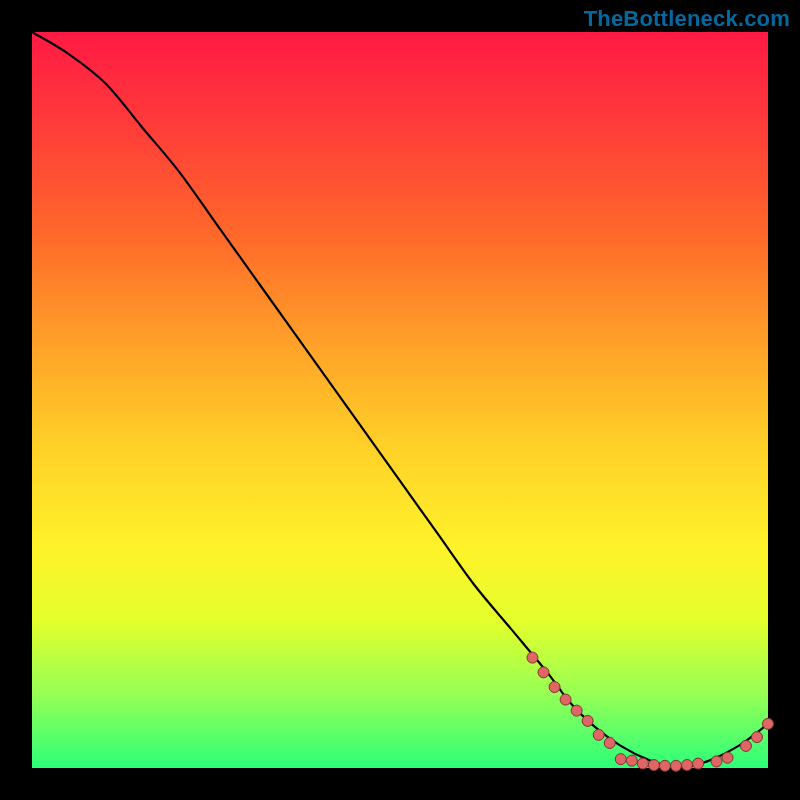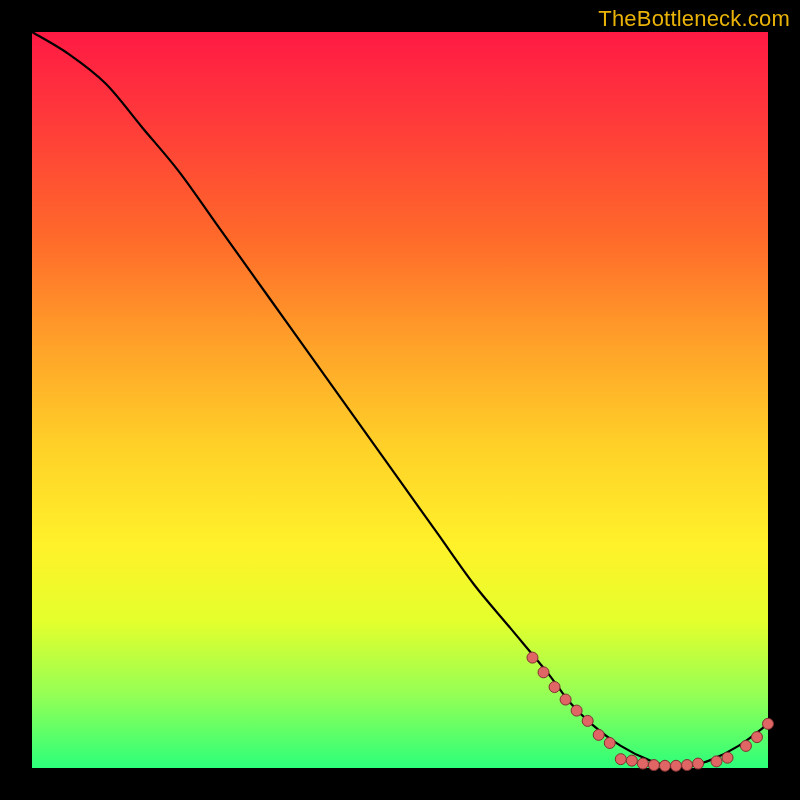--- a/index.html
+++ b/index.html
@@ -36,23 +36,23 @@
       #fff22a 70%,
       #e4ff2c 80%,
       #95ff55 90%,
       #2cff7a 100%
     );
   }
   .watermark {
     position: absolute;
     top: 6px;
     right: 10px;
-    color: #eab308;
+    color: #0369a1;
     font-size: 22px;
-    font-weight: 400;
+    font-weight: 700;
     letter-spacing: 0.2px;
     pointer-events: none;
   }
   svg.overlay {
     position: absolute;
     left: 32px;
     top: 32px;
     width: 736px;
     height: 736px;
     overflow: visible;

